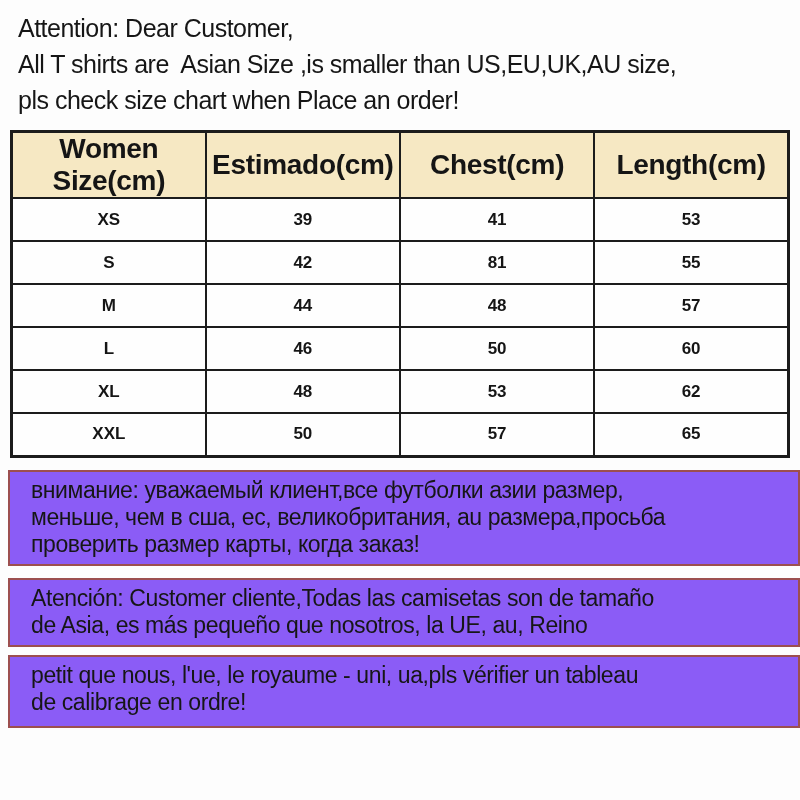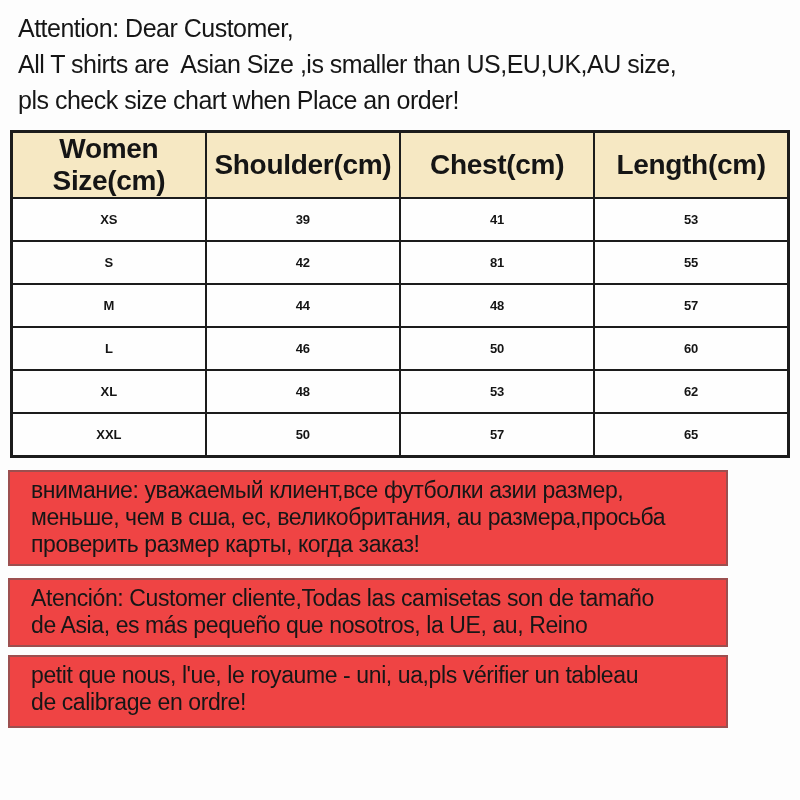--- a/index.html
+++ b/index.html
@@ -48,30 +48,30 @@
   }
   table.size-chart{border:3px solid var(--table-border);}
   table.size-chart th{
     background:var(--table-header-bg);
     height:64px;
     font-size:28px;
     letter-spacing:-0.3px;
   }
   table.size-chart td{
     height:43px;
-    font-size:13px;
+    font-size:17px;
     background:#fefefe;
   }
 
   
   .notice{
-    width:720px;
+    width:792px;
     margin:12px 0 0 8px;
     border:2px solid var(--notice-border);
-    background:#ef4444;
+    background:#8b5cf6;
     padding:5px 16px 6px 21px;
   }
   .notice .notice-line{
     font-size:23px;
     line-height:27px;
     letter-spacing:-0.4px;
     white-space:pre;
     color:#161616;
   }
   .notice.fr{margin-top:8px;padding-bottom:10px;}
@@ -84,21 +84,21 @@
   <div class="attention-header">
     <div class="hline">Attention: Dear Customer,</div>
     <div class="hline">All T shirts are  Asian Size ,is smaller than US,EU,UK,AU size,</div>
     <div class="hline">pls check size chart when Place an order!</div>
   </div>
 
   <table class="size-chart">
     <thead>
       <tr>
         <th>Women Size(cm)</th>
-        <th>Shoulder(cm)</th>
+        <th>Estimado(cm)</th>
         <th>Chest(cm)</th>
         <th>Length(cm)</th>
       </tr>
     </thead>
     <tbody>
       <tr>
         <td>XS</td>
         <td>39</td>
         <td>41</td>
         <td>53</td>

